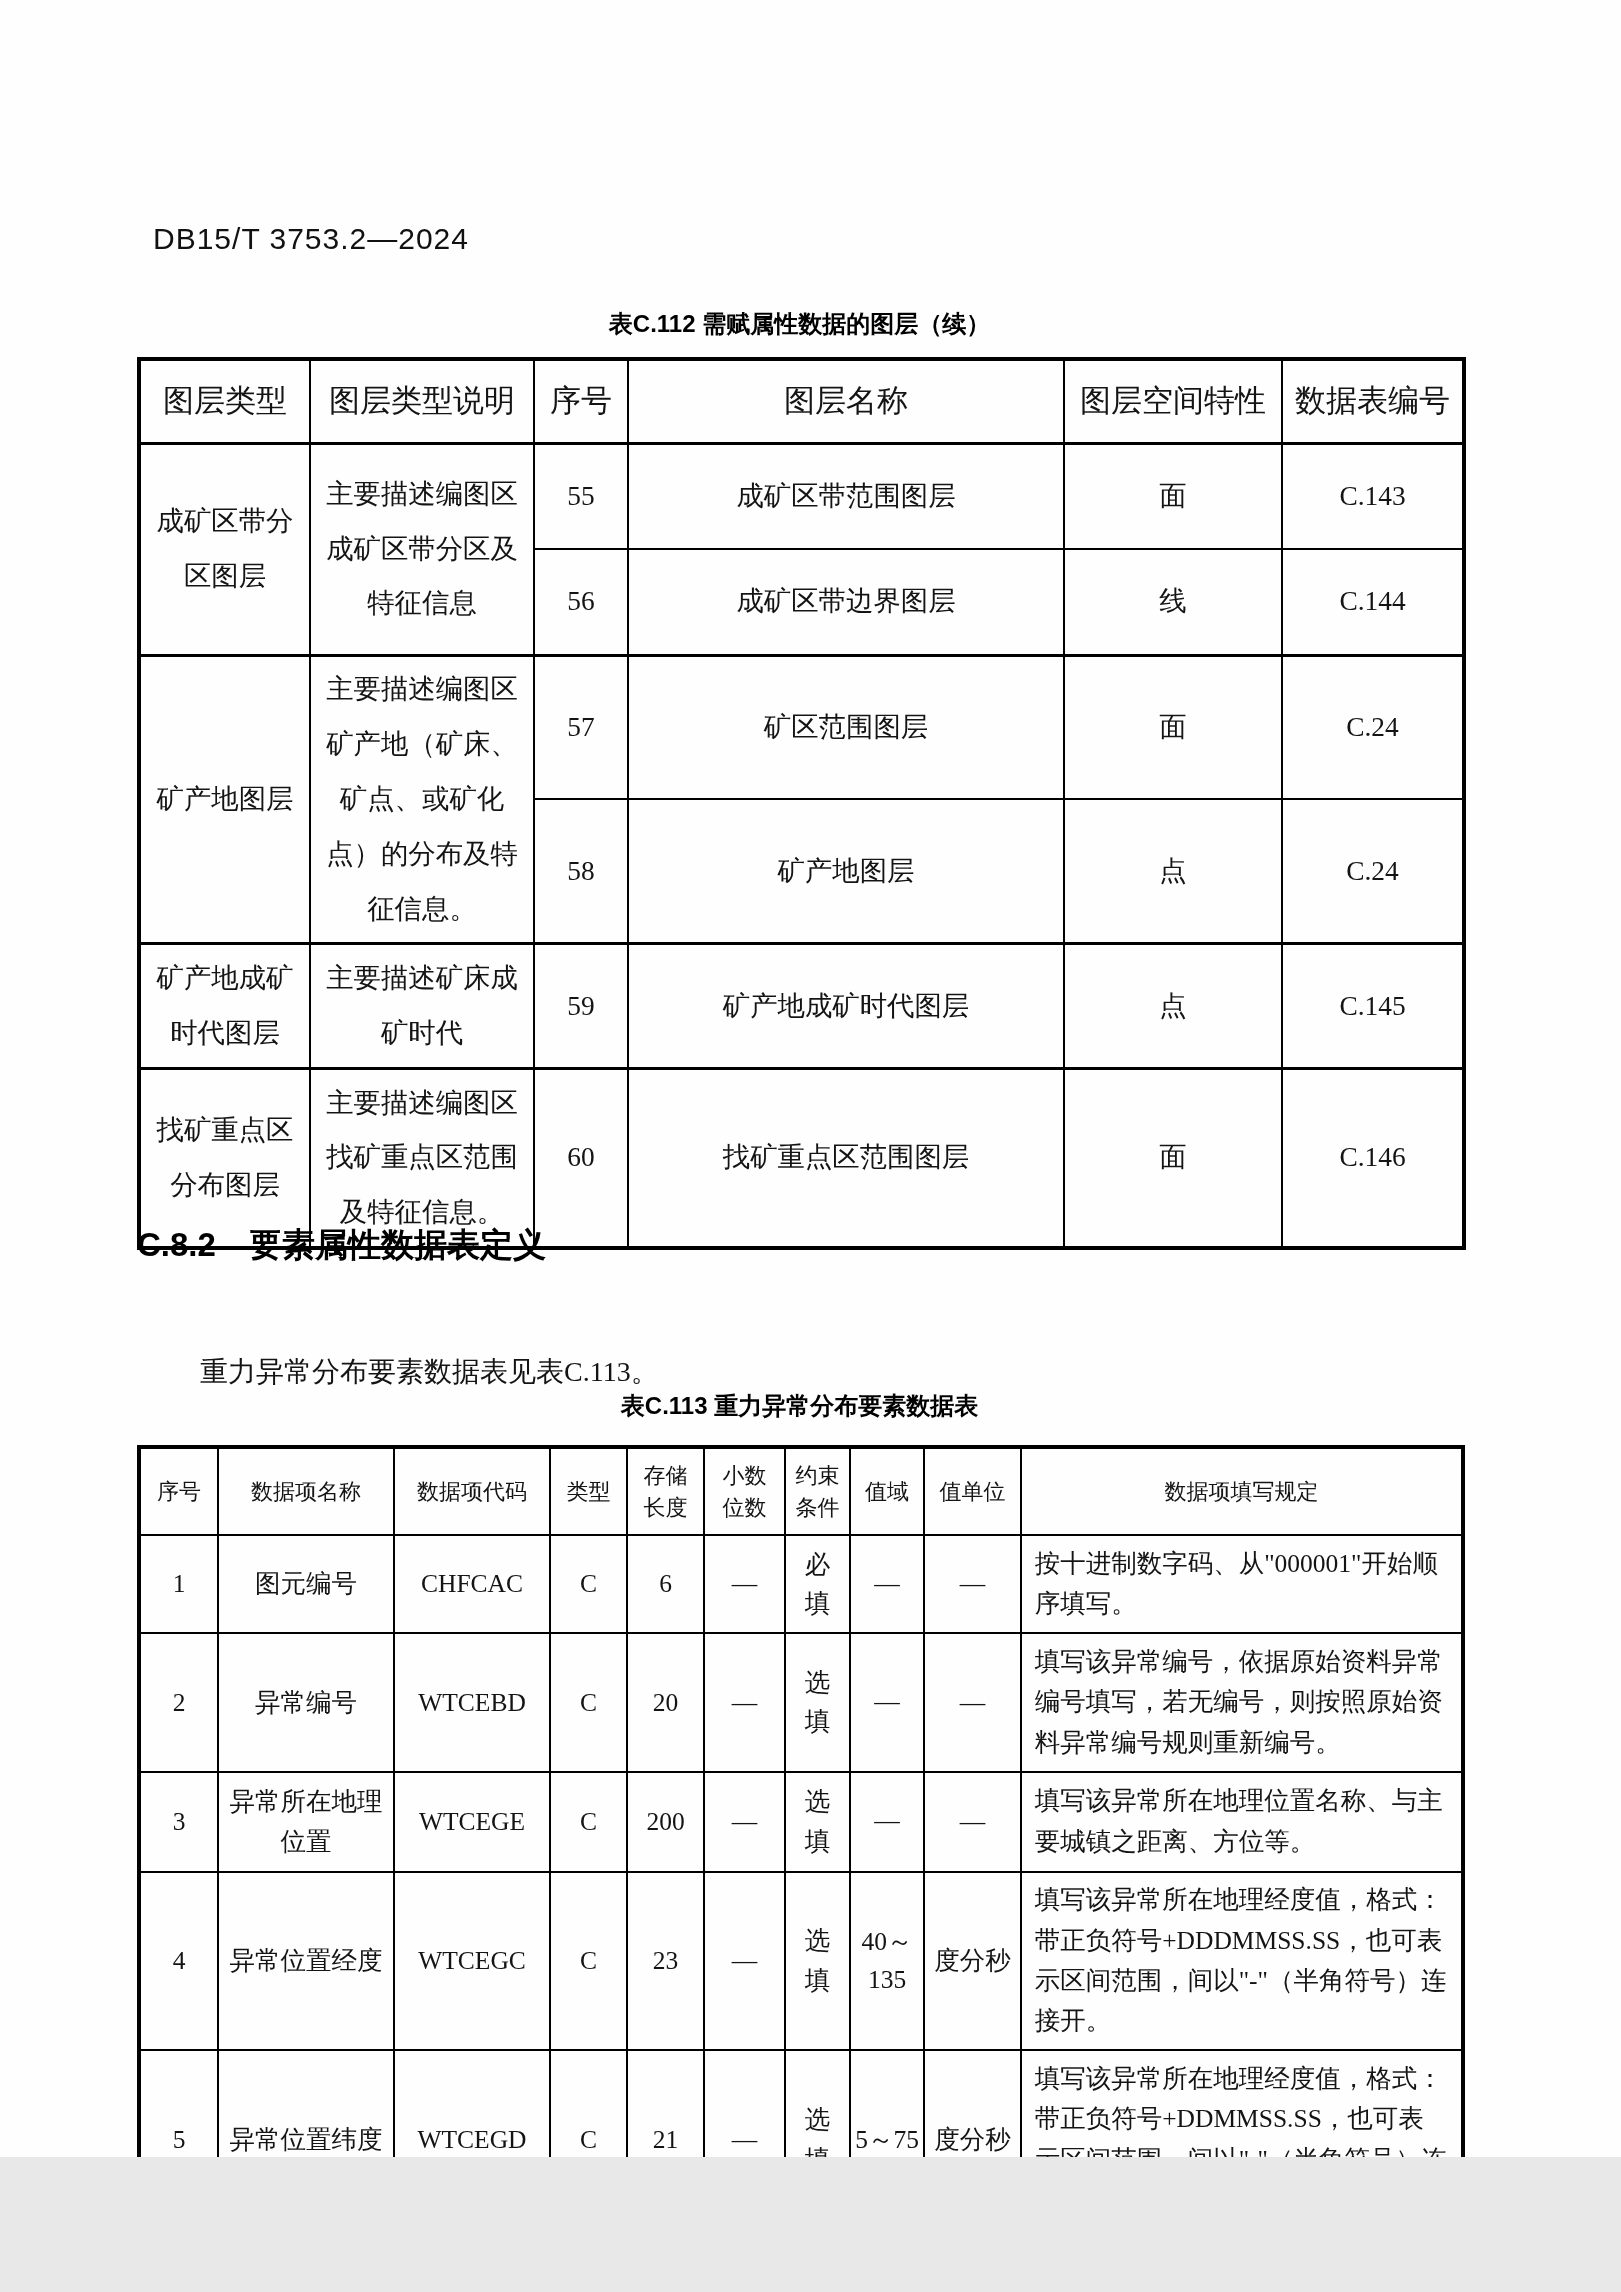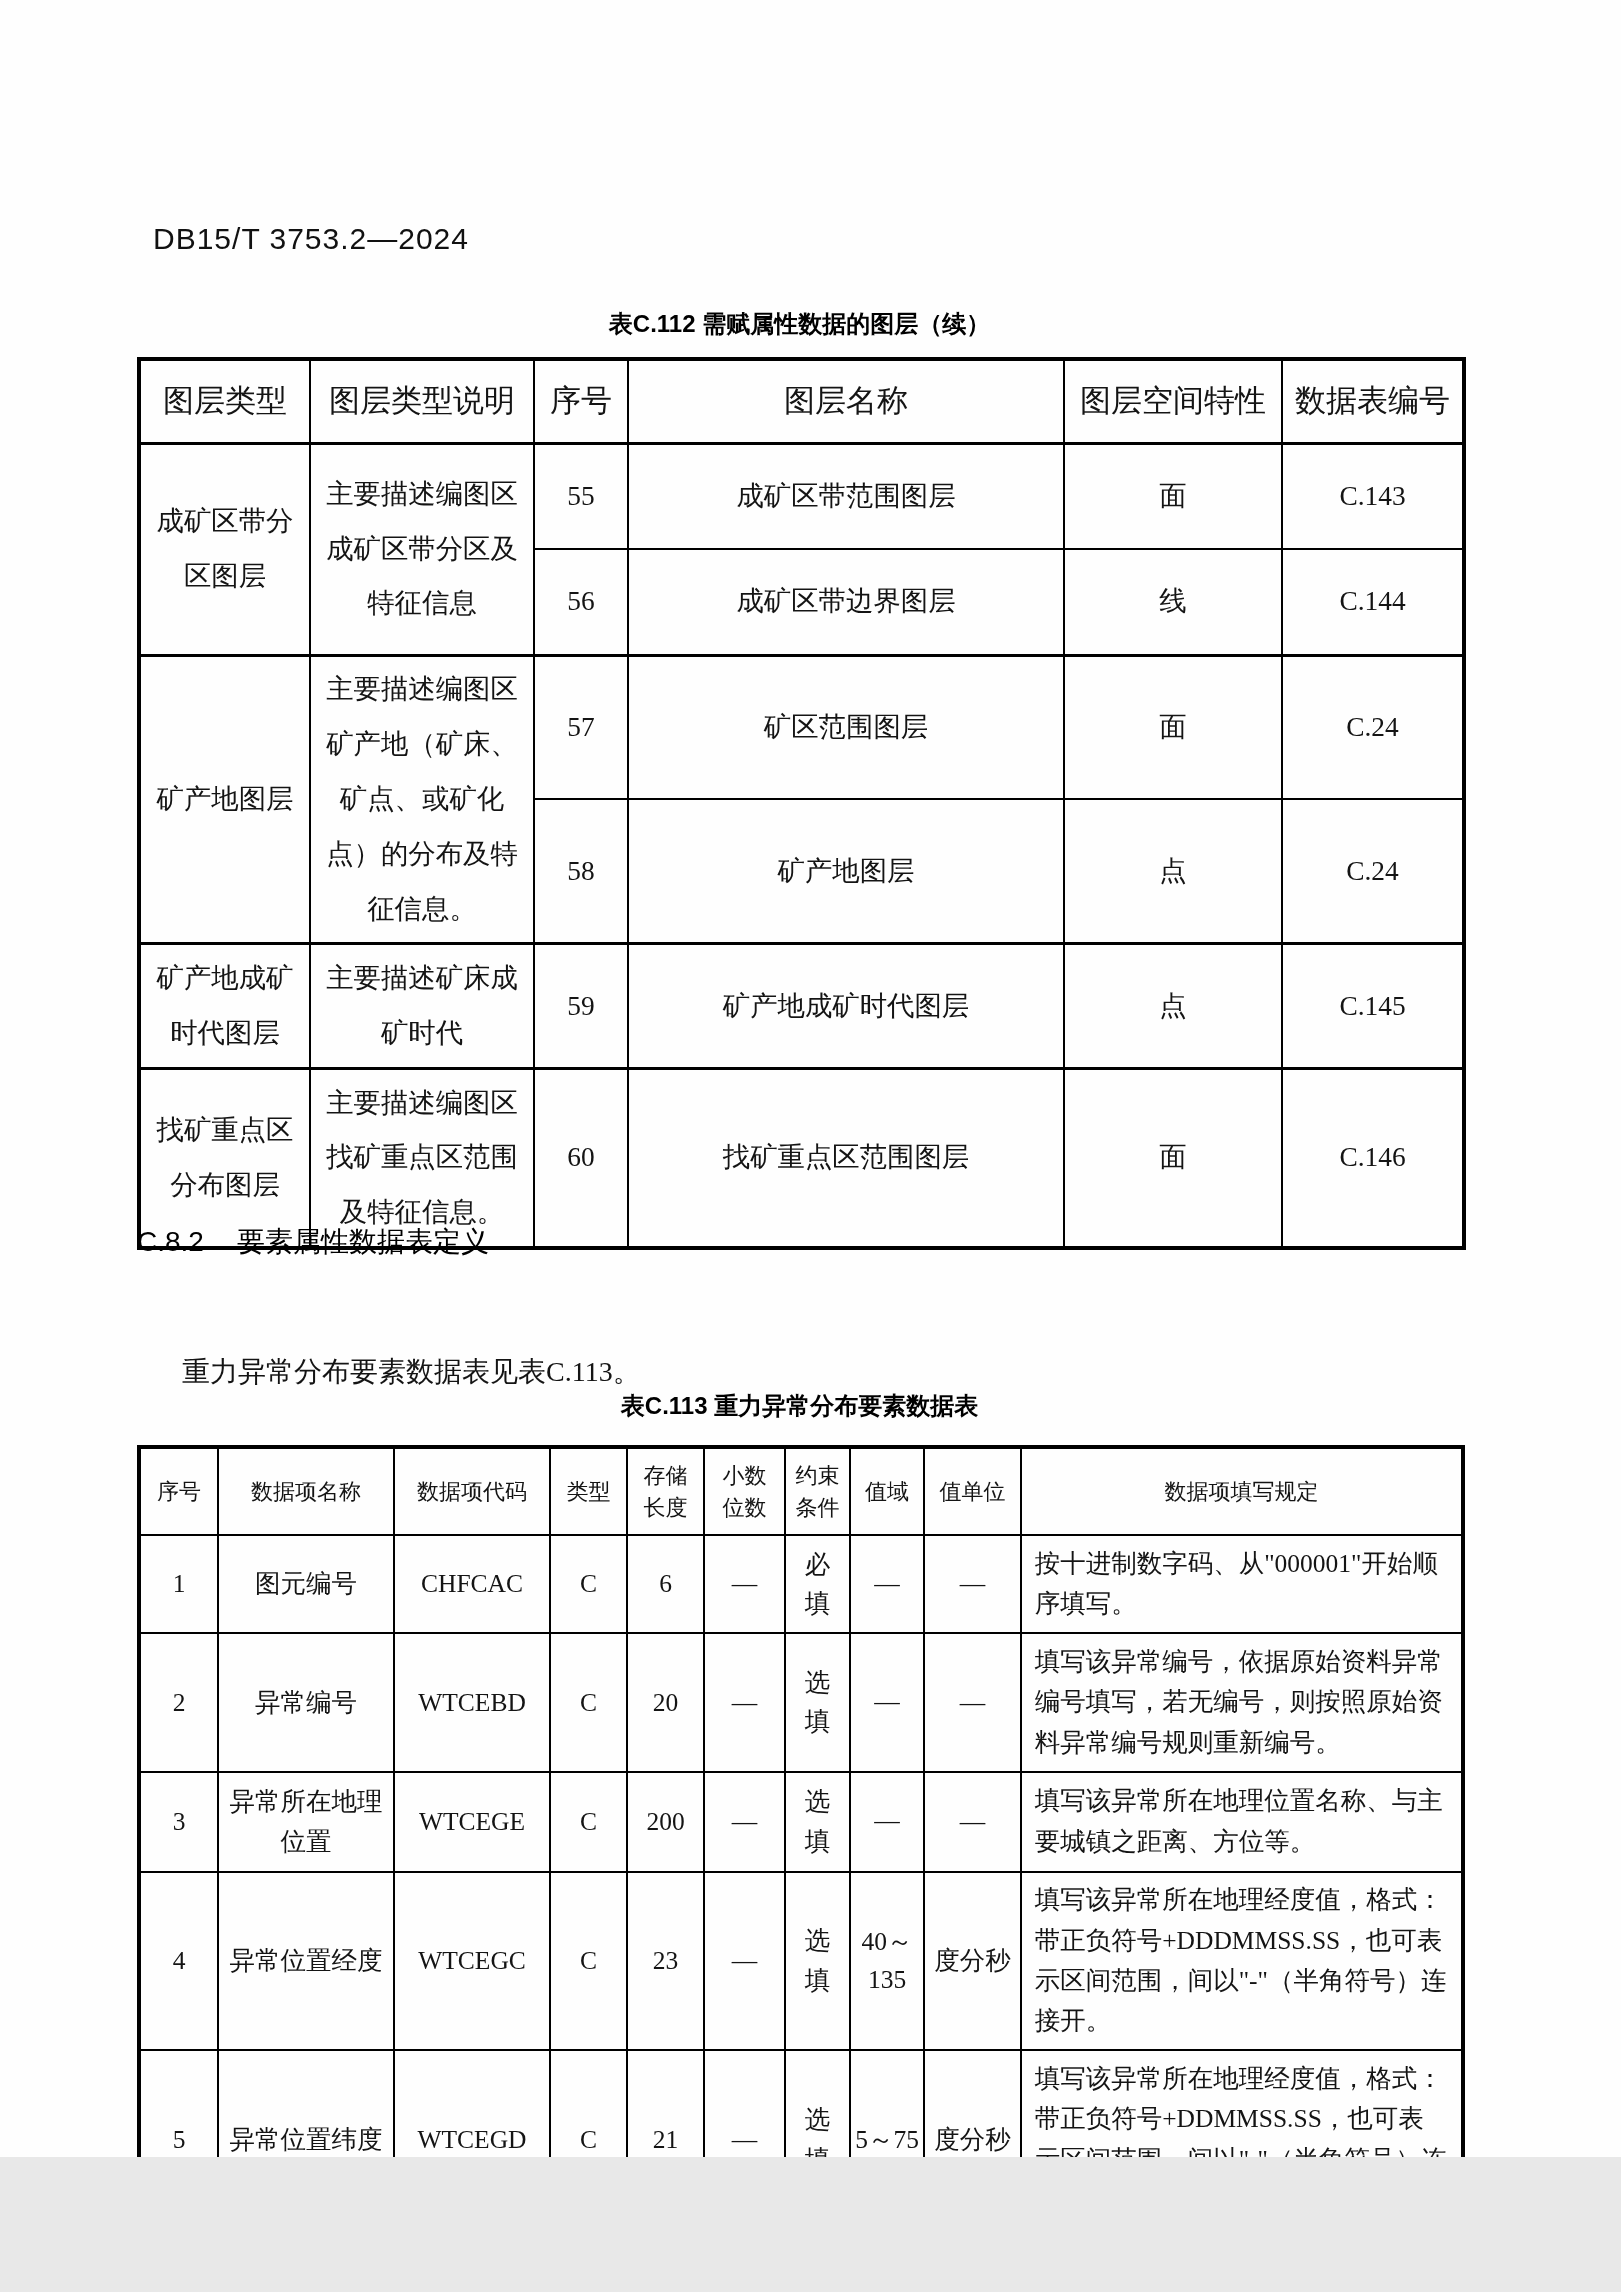--- a/index.html
+++ b/index.html
@@ -51,28 +51,28 @@
   .t113{top:1445px;}
   .t113 th{font-size:22px;line-height:1.45;padding:3.9px 3.9px;border-bottom:3.9px solid #000;}
   .t113 td{font-size:25.5px;line-height:1.55;}
   .t113 tr.body td{border-top:2.9px solid #000;}
   .t113 td.rule{text-align:left;padding:7.8px 11.8px 7.8px 12.7px;line-height:1.58;}
   .t113 td.range{padding:3.9px 2px;line-height:1.5;}
 
   .sec-heading{
     position:absolute;left:137px;
     font-family:"Liberation Sans",sans-serif;
-    font-weight:400;font-size:28px;color:#000;
+    font-weight:700;font-size:33px;color:#000;
     white-space:nowrap;
   }
   .h-c82{top:1223px;}
   .h-c821{top:1290px;}
   .sec-heading .num{margin-right:33px;}
   .body-para{
-    position:absolute;left:125px;top:1353px;width:1325px;
+    position:absolute;left:143px;top:1353px;width:1325px;
     font-size:28px;color:#141414;
     text-indent:57px;
   }
   .page-number{
     position:absolute;left:178px;top:2162px;
     font-size:27.4px;color:#141414;
   }
 </style>
 </head>
 <body>

